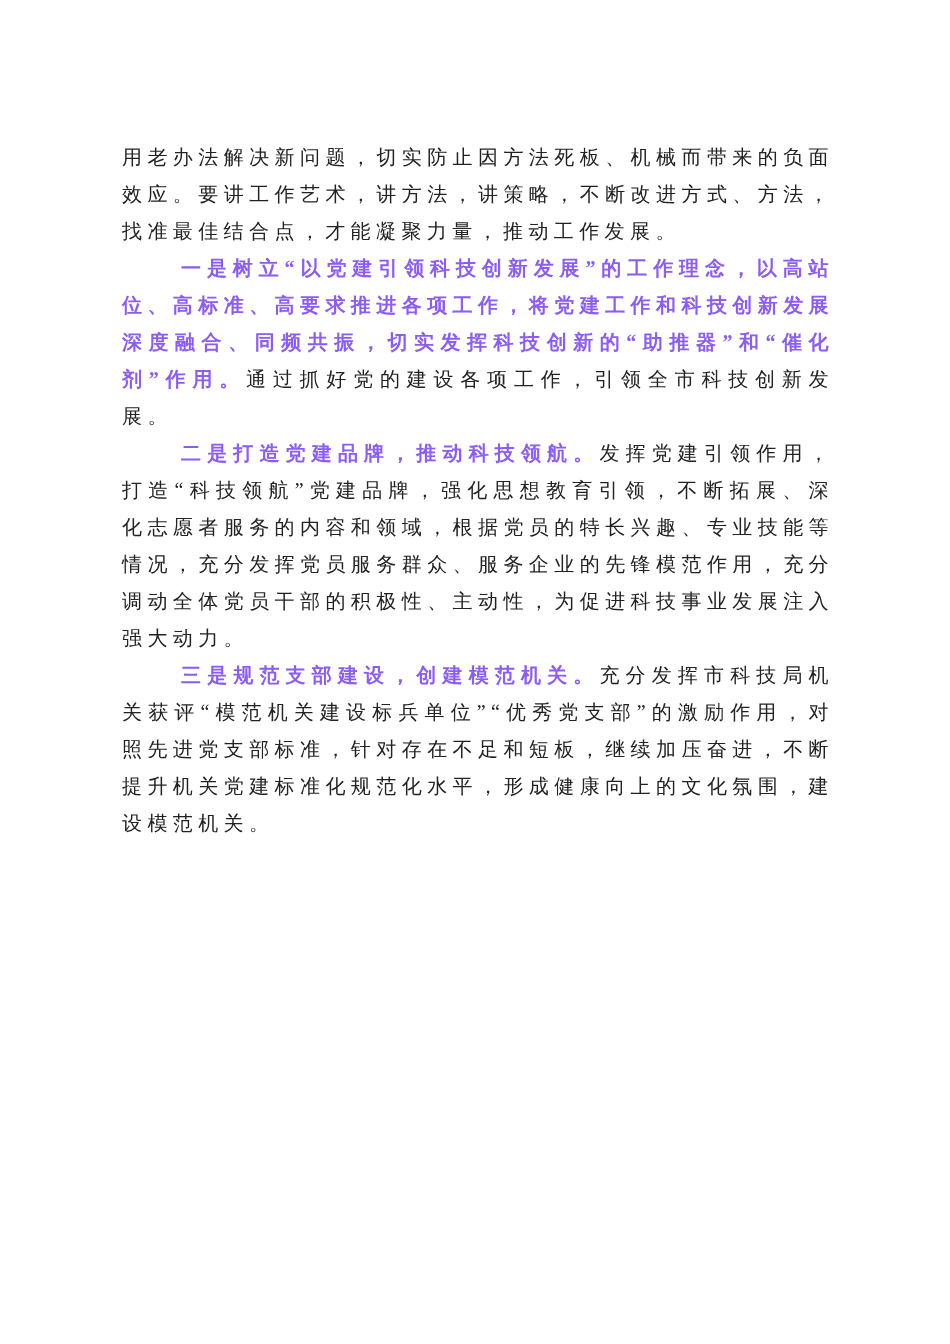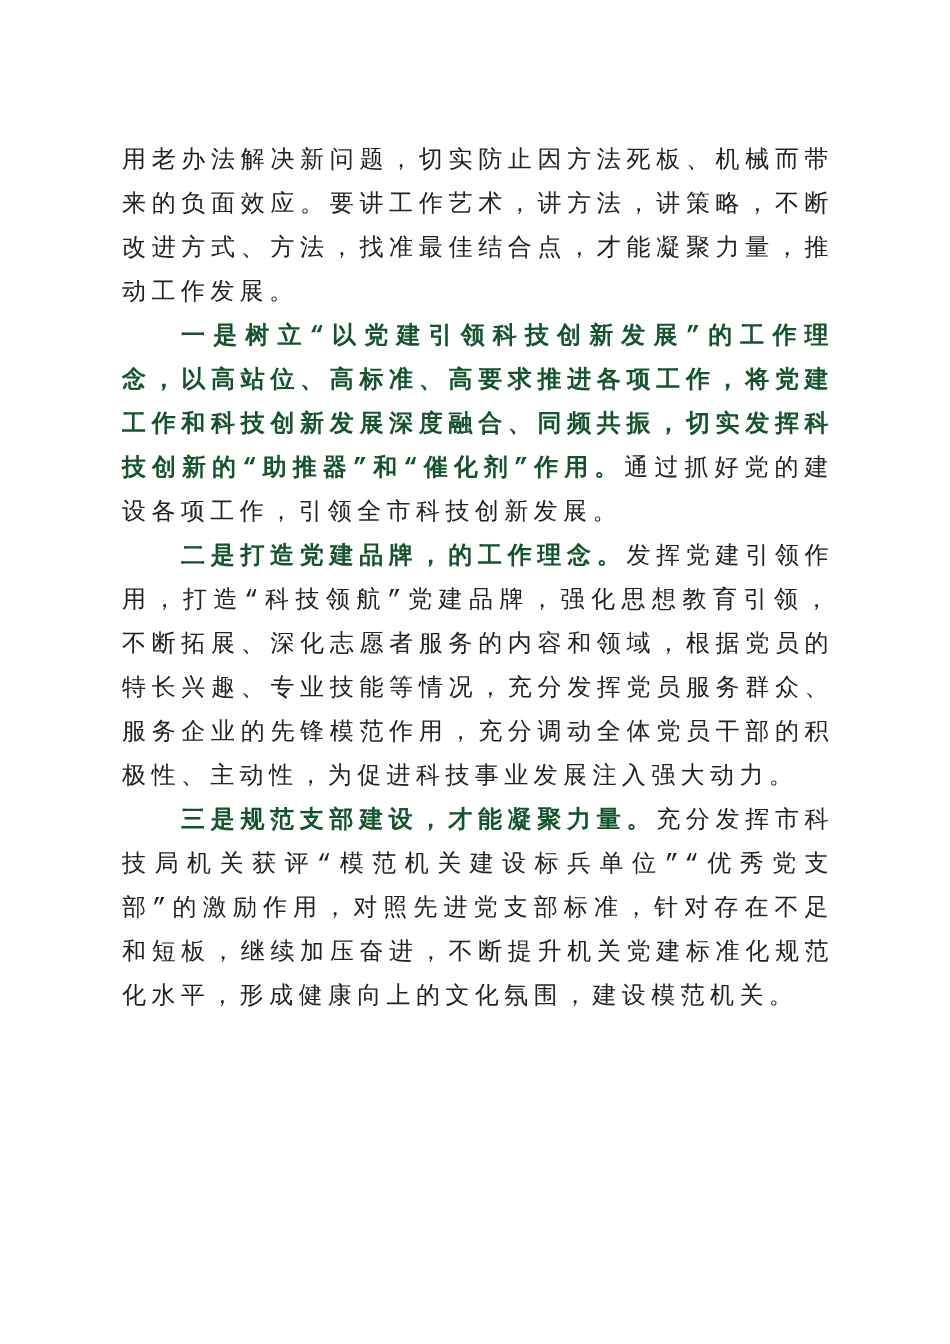--- a/index.html
+++ b/index.html
@@ -11,49 +11,49 @@
       width: 950px;
       height: 1344px;
       position: relative;
       overflow: hidden;
     }
     .page {
       position: absolute;
       left: 122px;
       top: 139px;
       width: 712px;
-      font-family: Liberation Mono, monospace;
-      font-size: 24px;
-      line-height: 44px;
+      font-family: Liberation Serif, serif;
+      font-size: 20px;
+      line-height: 37px;
       color: #222222;
       letter-spacing: 5.4px;
     }
     .para {
       margin: 0;
       padding: 0;
       text-align: justify;
       text-align-last: left;
     }
     .indent {
       text-indent: 59px;
     }
     .bold {
       font-weight: bold;
-      color: #14532d;
+      color: #8b5cf6;
     }
   </style>
 </head>
 <body>
 
 <div class="page">
   <p class="para">
     <span class="bold"></span><span>用老办法解决新问题，切实防止因方法死板、机械而带来的负面效应。要讲工作艺术，讲方法，讲策略，不断改进方式、方法，找准最佳结合点，才能凝聚力量，推动工作发展。</span>
   </p>
   <p class="para indent">
     <span class="bold">一是树立“以党建引领科技创新发展”的工作理念，以高站位、高标准、高要求推进各项工作，将党建工作和科技创新发展深度融合、同频共振，切实发挥科技创新的“助推器”和“催化剂”作用。</span><span>通过抓好党的建设各项工作，引领全市科技创新发展。</span>
   </p>
   <p class="para indent">
-    <span class="bold">二是打造党建品牌，的工作理念。</span><span>发挥党建引领作用，打造“科技领航”党建品牌，强化思想教育引领，不断拓展、深化志愿者服务的内容和领域，根据党员的特长兴趣、专业技能等情况，充分发挥党员服务群众、服务企业的先锋模范作用，充分调动全体党员干部的积极性、主动性，为促进科技事业发展注入强大动力。</span>
+    <span class="bold">二是打造党建品牌，推动科技领航。</span><span>发挥党建引领作用，打造“科技领航”党建品牌，强化思想教育引领，不断拓展、深化志愿者服务的内容和领域，根据党员的特长兴趣、专业技能等情况，充分发挥党员服务群众、服务企业的先锋模范作用，充分调动全体党员干部的积极性、主动性，为促进科技事业发展注入强大动力。</span>
   </p>
   <p class="para indent">
-    <span class="bold">三是规范支部建设，才能凝聚力量。</span><span>充分发挥市科技局机关获评“模范机关建设标兵单位”“优秀党支部”的激励作用，对照先进党支部标准，针对存在不足和短板，继续加压奋进，不断提升机关党建标准化规范化水平，形成健康向上的文化氛围，建设模范机关。</span>
+    <span class="bold">三是规范支部建设，创建模范机关。</span><span>充分发挥市科技局机关获评“模范机关建设标兵单位”“优秀党支部”的激励作用，对照先进党支部标准，针对存在不足和短板，继续加压奋进，不断提升机关党建标准化规范化水平，形成健康向上的文化氛围，建设模范机关。</span>
   </p>
 </div>
 
 </body></html>

